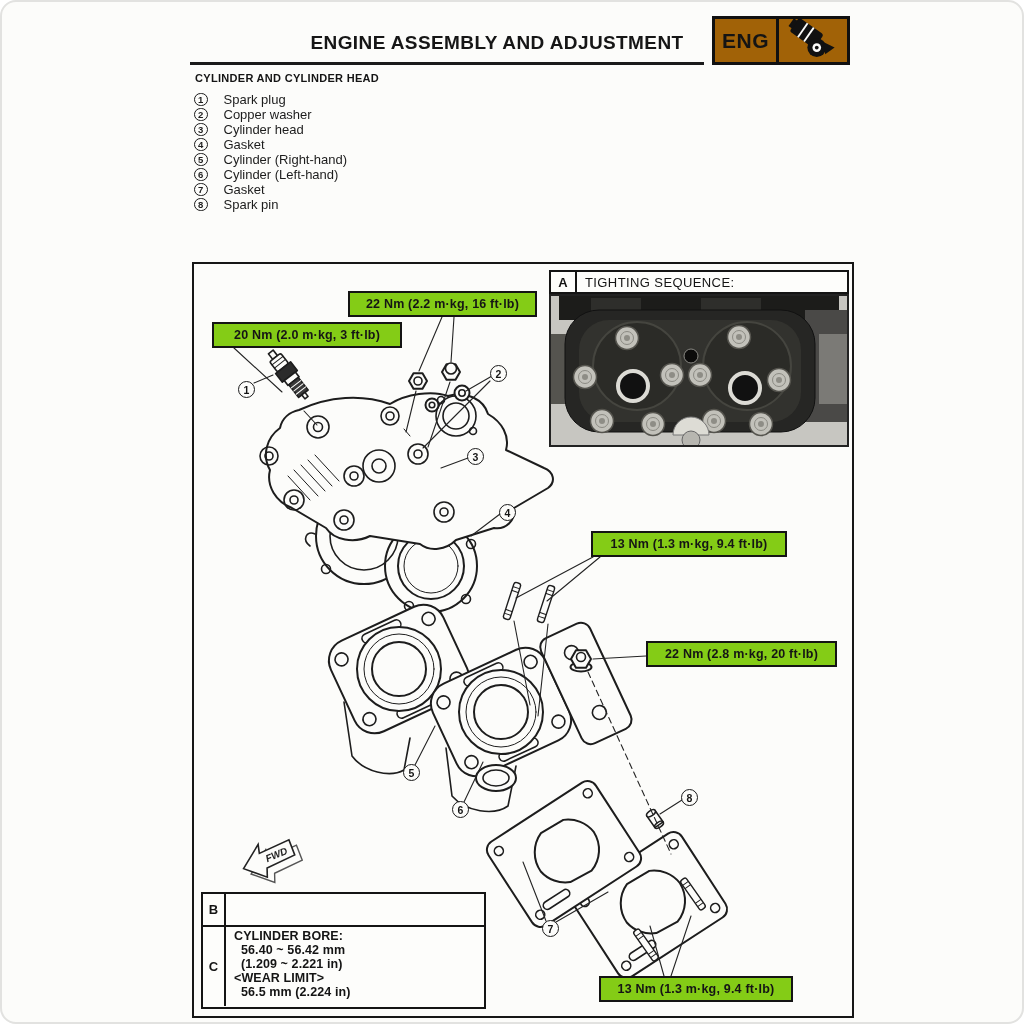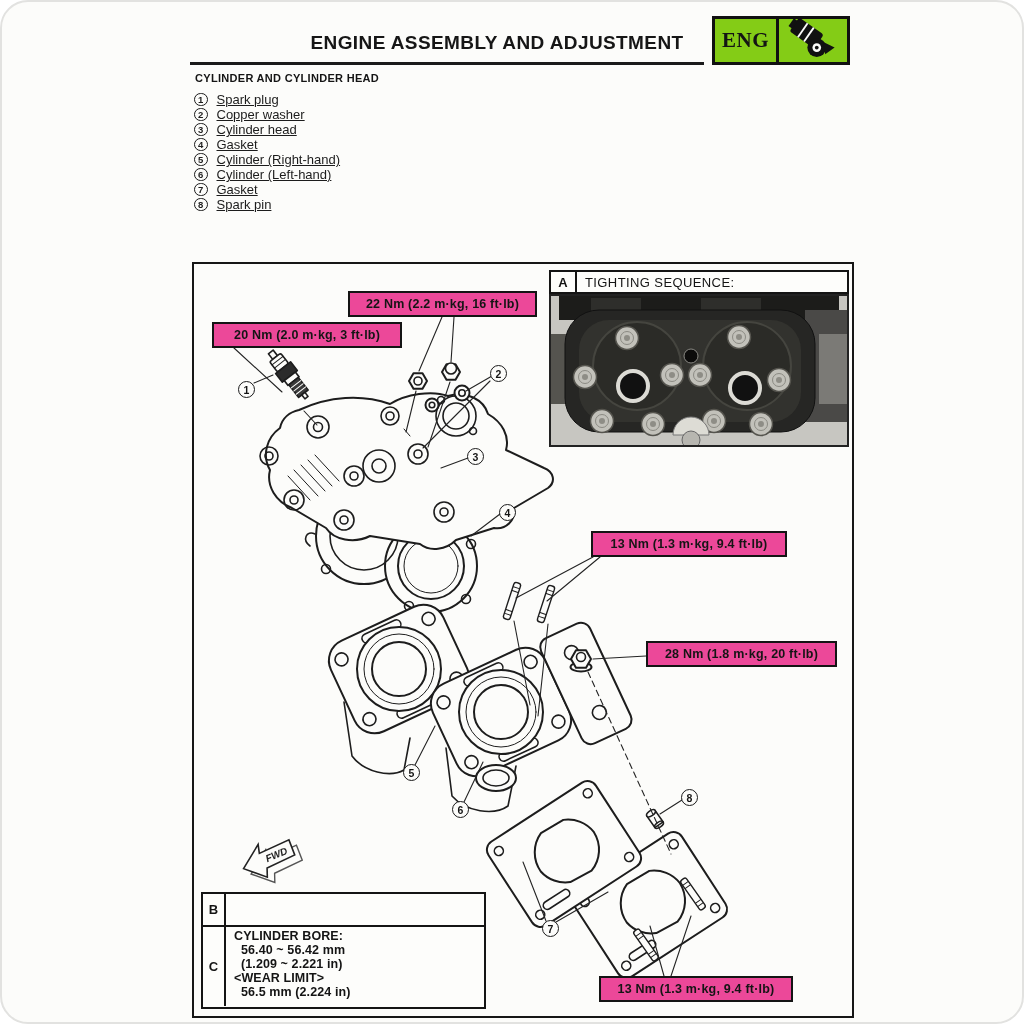--- a/index.html
+++ b/index.html
@@ -5,56 +5,56 @@
   * { margin:0; padding:0; box-sizing:border-box; }
   html,body { width:1024px; height:1024px; }
   body {
     font-family:"Liberation Sans", sans-serif;
     background:#ffffff; color:#141414;
     position:relative; overflow:hidden;
   }
   .page {
     position:absolute; inset:0;
     background:#fcfcfa;
-    border:2px solid #e2e2e0; border-radius:28px;
+    border:2px solid #e2e2e0; border-radius:16px;
   }
   
   .doc-title {
     position:absolute; left:240px; top:30px; width:510px;
     text-align:center; font-size:19px; font-weight:bold; letter-spacing:.4px;
     color:#161616;
   }
   .title-rule { position:absolute; left:188px; top:60px; width:514px; height:3px; background:#1a1a1a; }
   .eng-badge {
     position:absolute; left:710px; top:14px; width:138px; height:49px;
-    border:3px solid #111; display:flex; background:#84cc16;font-family:Liberation Serif, serif;
+    border:3px solid #111; display:flex; background:#a16207;
   }
   .eng-badge .eng-cell {
     width:64px; border-right:3px solid #111; display:flex; align-items:center; justify-content:center;
     font-size:21px; font-weight:bold; letter-spacing:.5px;
   }
   .eng-badge .icon-cell { flex:1; display:flex; align-items:center; justify-content:center; }
   
   .section-title { position:absolute; left:193px; top:70px; font-size:11px; font-weight:bold; letter-spacing:.3px; }
   .parts-list { position:absolute; left:192px; top:90px; list-style:none; }
   .parts-list li { height:15px; display:flex; align-items:center; font-size:13px; color:#1c1c1c; }
   .cnum {
     display:inline-flex; align-items:center; justify-content:center;
     width:13.5px; height:13.5px; border:1.3px solid #1a1a1a; border-radius:50%;
     font-size:9.5px; font-weight:bold; flex:0 0 auto;
   }
-  .parts-list .plabel { margin-left:9px;text-decoration:underline; }
+  .parts-list .plabel { margin-left:16px; }
   
   .figure {
     position:absolute; left:190px; top:260px; width:662px; height:756px;
     border:2px solid #161616; background:#fcfcfa;
   }
   .diagram-svg { position:absolute; left:0; top:0; width:658px; height:752px; }
   .torque-box {
-    position:absolute; border:2.5px solid #141414; background:#ec4899;
+    position:absolute; border:2.5px solid #141414; background:#84cc16;
     font-size:12.5px; font-weight:bold; letter-spacing:.2px;
     display:flex; align-items:center; justify-content:center;
     white-space:nowrap; padding:0 6px; height:26px; color:#151515;
   }
   .callout {
     position:absolute; width:17px; height:17px; border:1.5px solid #1a1a1a; border-radius:50%;
     background:#fcfcfa; display:flex; align-items:center; justify-content:center;
     font-size:10.5px; font-weight:bold;
   }
   
@@ -439,21 +439,21 @@
             </g>
         </g>
         <path d="M122 149 A18 18 0 0 1 158 149 Z" fill="#dddcd5" stroke="#777" transform="translate(0,-10)"></path>
         <circle cx="140" cy="144" r="9" fill="#b7b6b0" stroke="#666"></circle>
       </svg>
     </div>
 
     <div class="torque-box" style="left:18px; top:58px; width:190px;">20 Nm (2.0 m·kg, 3 ft·lb)</div>
     <div class="torque-box" style="left:154px; top:27px; width:189px;">22 Nm (2.2 m·kg, 16 ft·lb)</div>
     <div class="torque-box" style="left:397px; top:267px; width:196px;">13 Nm (1.3 m·kg, 9.4 ft·lb)</div>
-    <div class="torque-box" style="left:452px; top:377px; width:191px;">28 Nm (1.8 m·kg, 20 ft·lb)</div>
+    <div class="torque-box" style="left:452px; top:377px; width:191px;">22 Nm (2.8 m·kg, 20 ft·lb)</div>
     <div class="torque-box" style="left:405px; top:712px; width:194px;">13 Nm (1.3 m·kg, 9.4 ft·lb)</div>
 
     <div class="callout" style="left:44px;  top:117px;">1</div>
     <div class="callout" style="left:296px; top:101px;">2</div>
     <div class="callout" style="left:273px; top:184px;">3</div>
     <div class="callout" style="left:305px; top:240px;">4</div>
     <div class="callout" style="left:209px; top:500px;">5</div>
     <div class="callout" style="left:258px; top:537px;">6</div>
     <div class="callout" style="left:348px; top:656px;">7</div>
     <div class="callout" style="left:487px; top:525px;">8</div>

